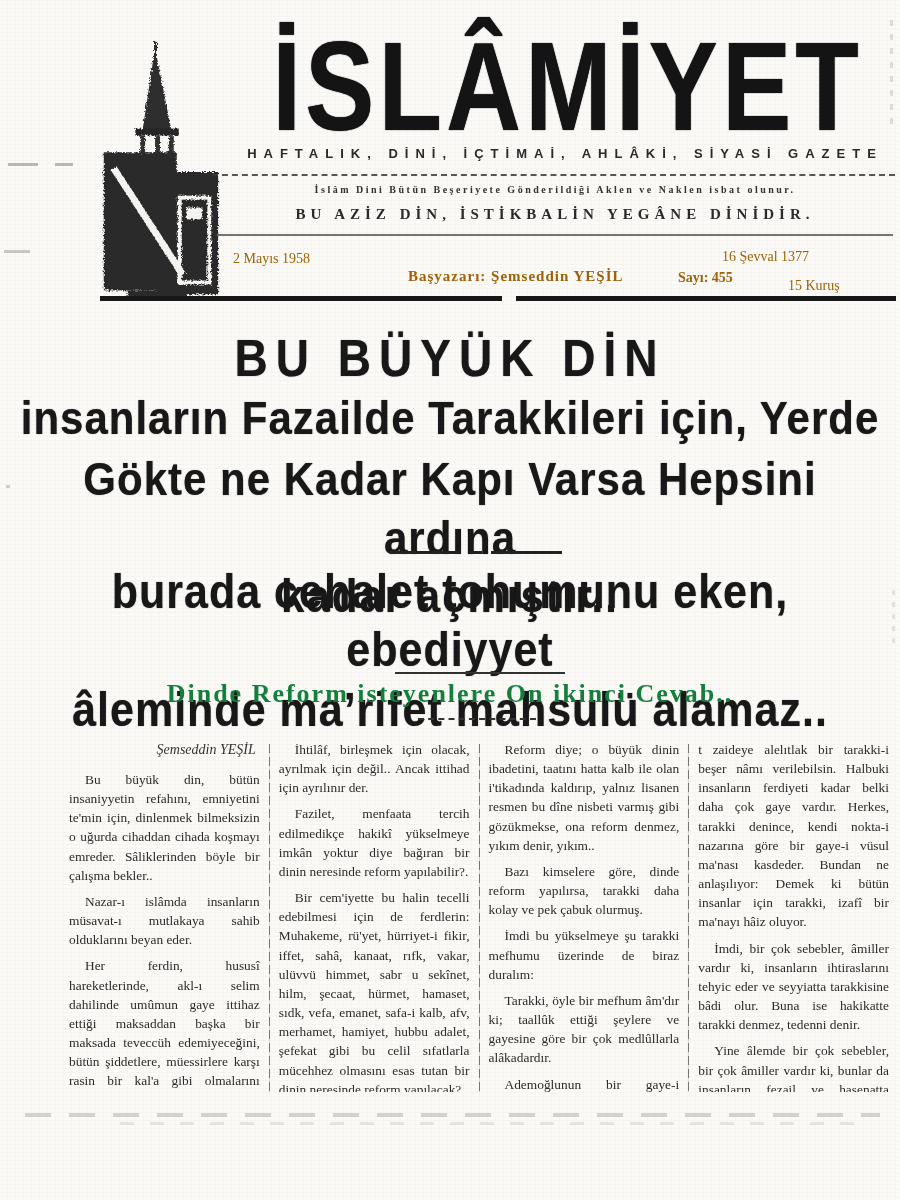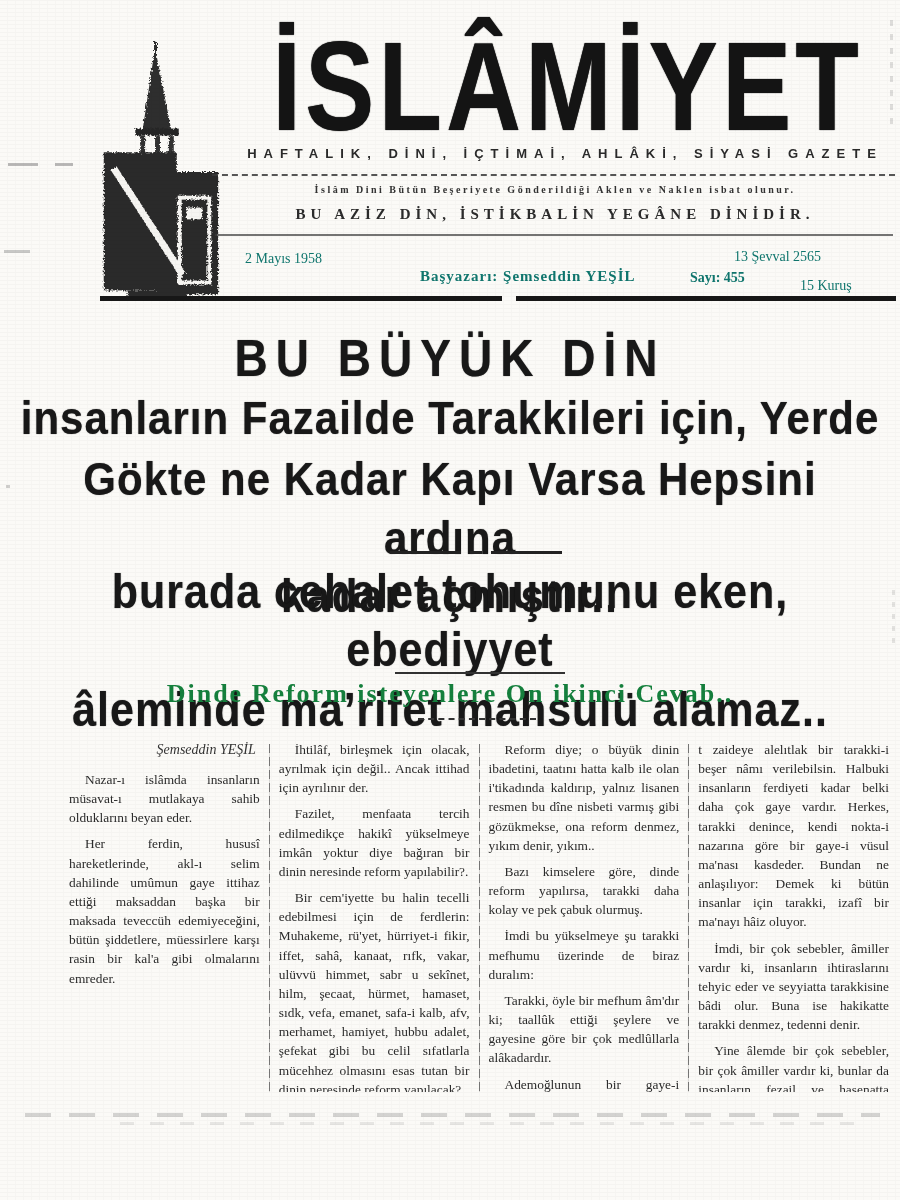--- a/index.html
+++ b/index.html
@@ -36,21 +36,21 @@
   .rule-thin{position:absolute;height:0;border-top:2px solid #3a3a3a;opacity:.85;}
   .rule-dashy{border-top-style:dashed;}
   .motto1{
     position:absolute;left:215px;top:184px;width:680px;text-align:center;
     font-size:10px;letter-spacing:2.5px;color:#333;white-space:nowrap;font-weight:bold;
   }
   .motto2{
     position:absolute;left:215px;top:206px;width:680px;text-align:center;
     font-weight:bold;font-size:15px;letter-spacing:5px;color:#2b2b2b;white-space:nowrap;
   }
-  .dateline{position:absolute;font-size:14px;color:#0f766e;white-space:nowrap;margin-left:12px;}
+  .dateline{position:absolute;font-size:14px;color:#a16207;white-space:nowrap;}
   .editor{font-weight:bold;font-size:15px;letter-spacing:1px;}
   .rule-thick{position:absolute;top:296px;height:5px;background:#171717;}
   .rule-thick.seg1{left:100px;width:402px;}
   .rule-thick.seg2{left:516px;width:380px;}
 
   
   .headline{
     position:absolute;left:20px;width:860px;text-align:center;
     font-family:"Liberation Sans",sans-serif;font-weight:900;color:#181818;
     transform:scaleY(1.12);transform-origin:top center;
@@ -139,21 +139,21 @@
   <div class="subtitle">HAFTALIK,  DİNİ,  İÇTİMAİ,  AHLÂKİ,  SİYASİ  GAZETE</div>
 
   <div class="rule-thin rule-dashy" style="left:212px;top:174px;width:683px;"></div>
 
   <div class="motto1">İslâm Dini Bütün Beşeriyete Gönderildiği Aklen ve Naklen isbat olunur.</div>
   <div class="motto2">BU AZİZ DİN, İSTİKBALİN YEGÂNE DİNİDİR.</div>
 
   <div class="rule-thin" style="left:215px;top:234px;width:678px;opacity:.7;"></div>
 
   <div class="dateline" style="left:233px;top:251px;">2 Mayıs 1958</div>
-  <div class="dateline" style="left:722px;top:249px;">13 Şevval 2565</div>
+  <div class="dateline" style="left:722px;top:249px;">16 Şevval 1377</div>
   <div class="dateline editor" style="left:408px;top:268px;">Başyazarı: Şemseddin YEŞİL</div>
   <div class="dateline" style="left:678px;top:270px;font-weight:bold;">Sayı: 455</div>
   <div class="dateline" style="left:788px;top:278px;font-weight:normal;">15 Kuruş</div>
 
   <div class="rule-thick seg1"></div>
   <div class="rule-thick seg2"></div>
 
   <div class="headline hl1">
     <div class="l0">BU  BÜYÜK  DİN</div>
     <div class="l1">insanların  Fazailde  Tarakkileri  için,  Yerde</div>
@@ -172,20 +172,21 @@
     <div>âleminde  ma’rifet  mahsulü  alamaz..</div>
   </div>
 
   <div class="subrule" style="left:395px;top:672px;width:170px;"></div>
   <div class="subhead">Dinde Reform isteyenlere On ikinci Cevab..</div>
   <div class="subrule" style="left:418px;top:718px;width:118px;border-top-style:dashed;"></div>
 
   <div class="columns">
     <div class="col">
       <div class="byline">Şemseddin YEŞİL</div>
+      <p>Bu büyük din, bütün insaniyyetin refahını, emniyetini te'min için, dinlenmek bilmeksizin o uğurda cihaddan cihada koşmayı emreder. Sâliklerinden böyle bir çalışma bekler..</p>
       <p>Nazar-ı islâmda insanların müsavat-ı mutlakaya sahib olduklarını beyan eder.</p>
       <p>Her ferdin, hususî hareketlerinde, akl-ı selim dahilinde umûmun gaye ittihaz ettiği maksaddan başka bir maksada teveccüh edemiyeceğini, bütün şiddetlere, müessirlere karşı rasin bir kal'a gibi olmalarını emreder.</p>
 
     </div>
     <div class="colsep"></div>
     <div class="col">
       <p>İhtilâf, birleşmek için olacak, ayrılmak için değil.. Ancak ittihad için ayrılınır der.</p>
       <p>Fazilet, menfaata tercih edilmedikçe hakikî yükselmeye imkân yoktur diye bağıran bir dinin neresinde reform yapılabilir?.</p>
       <p>Bir cem'iyette bu halin tecelli edebilmesi için de ferdlerin: Muhakeme, rü'yet, hürriyet-i fikir, iffet, sahâ, kanaat, rıfk, vakar, ulüvvü himmet, sabr u sekînet, hilm, şecaat, hürmet, hamaset, sıdk, vefa, emanet, safa-i kalb, afv, merhamet, hamiyet, hubbu adalet, şefekat gibi bu celil sıfatlarla mücehhez olmasını esas tutan bir dinin neresinde reform yapılacak?</p>
     </div>

